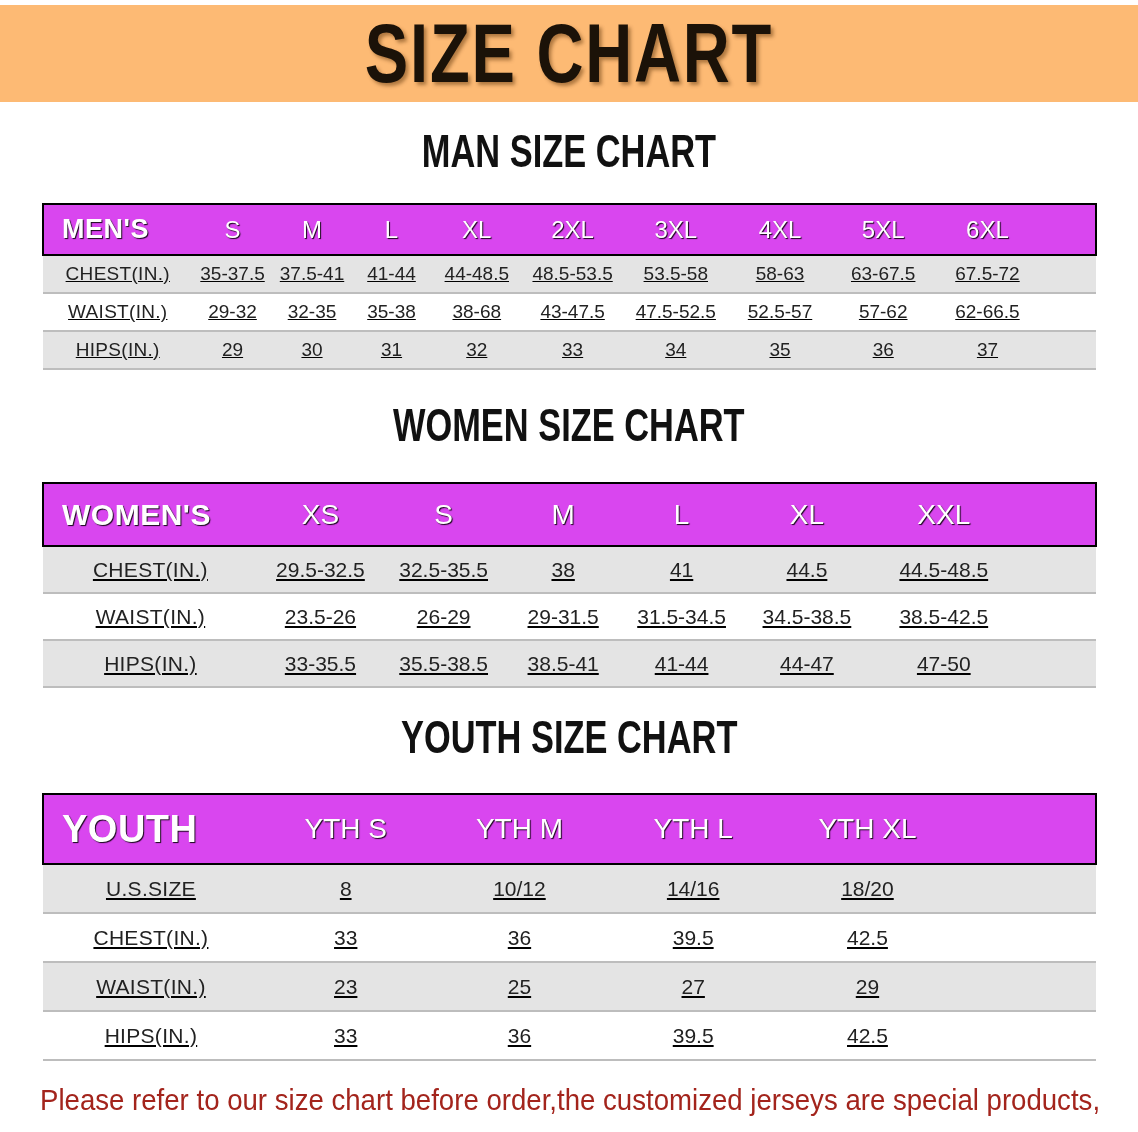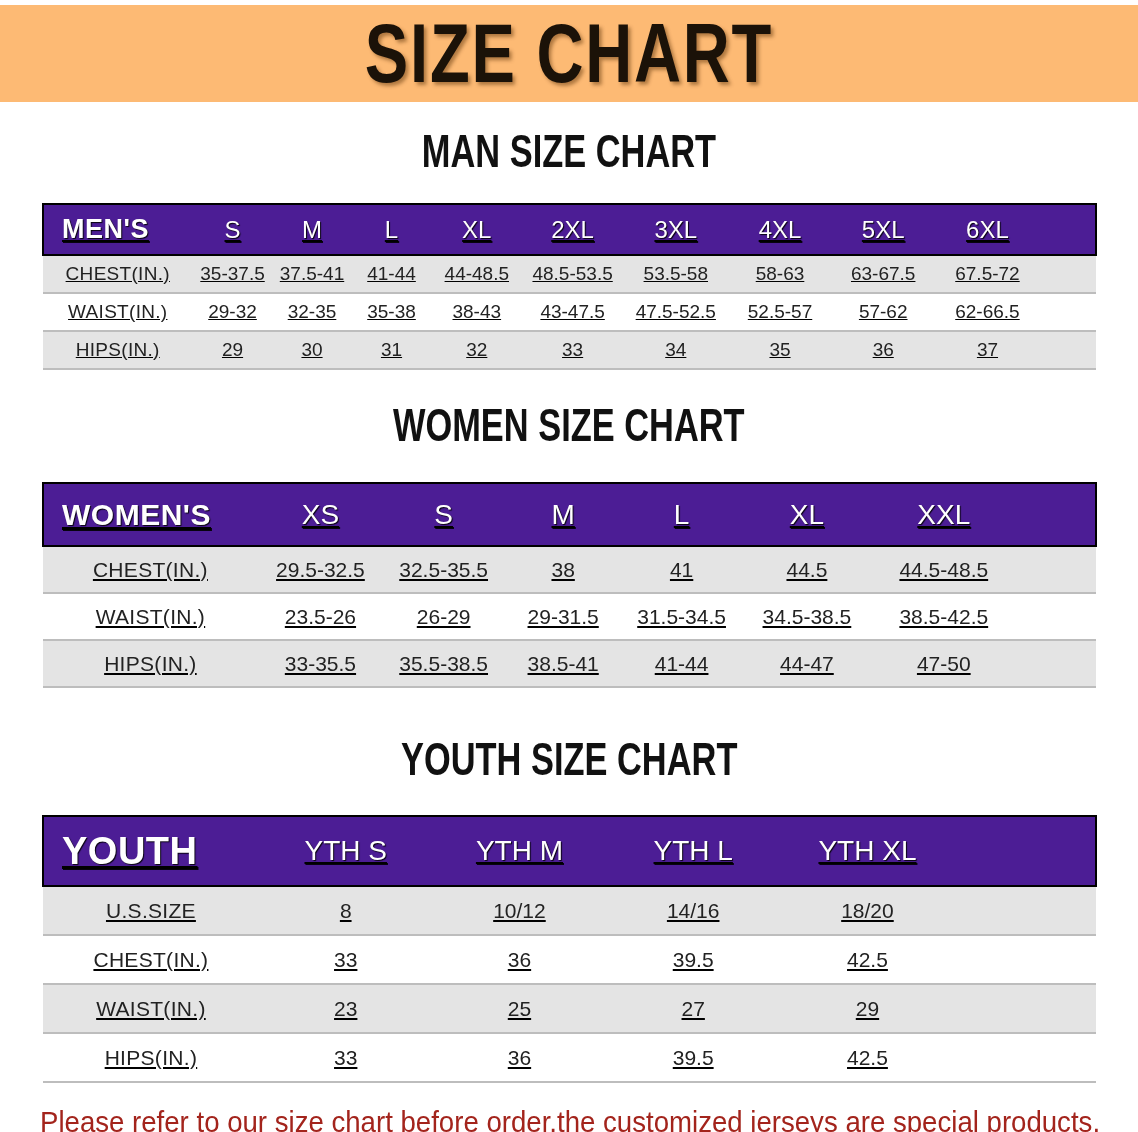--- a/index.html
+++ b/index.html
@@ -19,30 +19,30 @@
     text-shadow:3px 3px 4px rgba(80,40,0,.45);
   }
   
   .section-title{text-align:center;margin:0;line-height:46px;}
   .condense{
     display:inline-block;font-weight:700;font-size:43px;color:#111;
     transform:scale(0.8,1.08);letter-spacing:0;
   }
   .sec-man  .section-title{margin-top:26px;}
   .sec-women .section-title{margin-top:32px;}
-  .sec-youth .section-title{margin-top:48px;}
+  .sec-youth .section-title{margin-top:26px;}
   
   table.size-table{
     border-collapse:collapse;table-layout:fixed;
     width:1055px;margin-left:42px;
   }
   .sec-man  table{margin-top:22px;}
   .sec-women table{margin-top:27px;}
   .sec-youth table{margin-top:26px;}
-  thead tr{background:#4c1d95;border:2px solid #000;text-decoration:underline;}
+  thead tr{background:#d946ef;border:2px solid #000;}
   thead th{color:#fff;font-weight:400;text-align:center;
            text-shadow:1px 1px 1px rgba(0,0,0,.9);}
   th.hdr-label{text-align:left;padding-left:18px;font-weight:700;letter-spacing:.5px;}
   tbody tr{border-bottom:2px solid #bdbdbd;text-decoration:underline;}
   .row-gray{background:#e4e4e4;}
   .row-white{background:#ffffff;}
   tbody td{text-align:center;color:#222;}
   td.row-label{letter-spacing:.3px;}
   
   .men   thead th{height:47px;font-size:24px;}
@@ -108,21 +108,21 @@
           <td class="cell">58-63</td>
           <td class="cell">63-67.5</td>
           <td class="cell">67.5-72</td>
           <td class="cell filler"></td>
         </tr>
         <tr class="row-white">
           <td class="row-label">WAIST(IN.)</td>
           <td class="cell">29-32</td>
           <td class="cell">32-35</td>
           <td class="cell">35-38</td>
-          <td class="cell">38-43</td>
+          <td class="cell">38-68</td>
           <td class="cell">43-47.5</td>
           <td class="cell">47.5-52.5</td>
           <td class="cell">52.5-57</td>
           <td class="cell">57-62</td>
           <td class="cell">62-66.5</td>
           <td class="cell filler"></td>
         </tr>
         <tr class="row-gray">
           <td class="row-label">HIPS(IN.)</td>
           <td class="cell">29</td>

